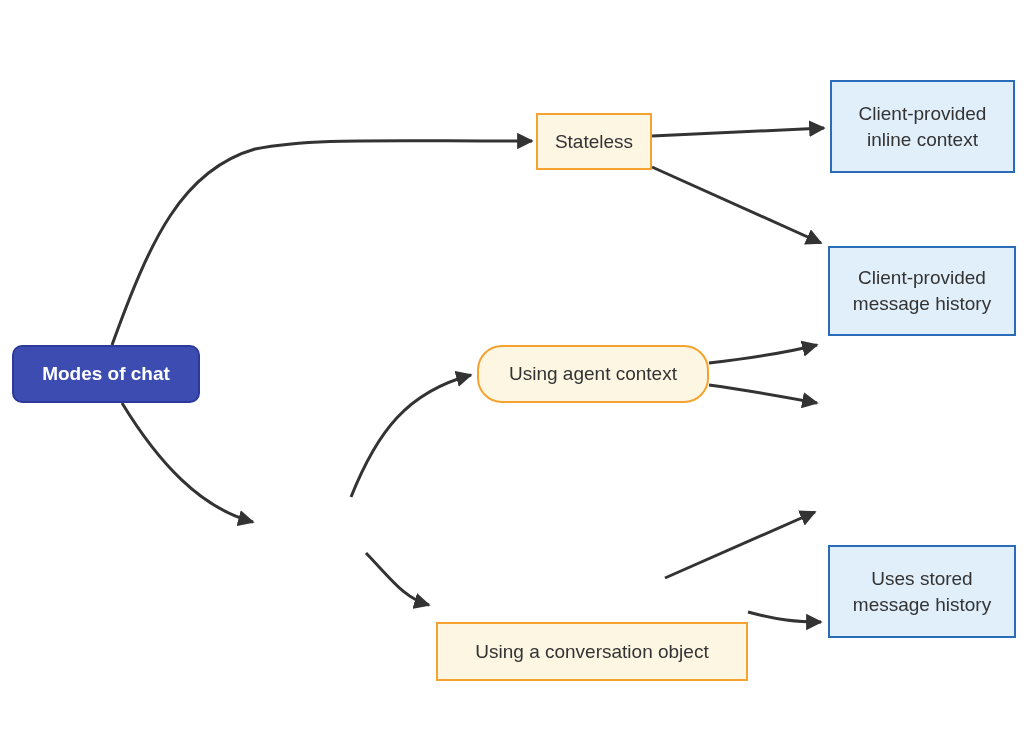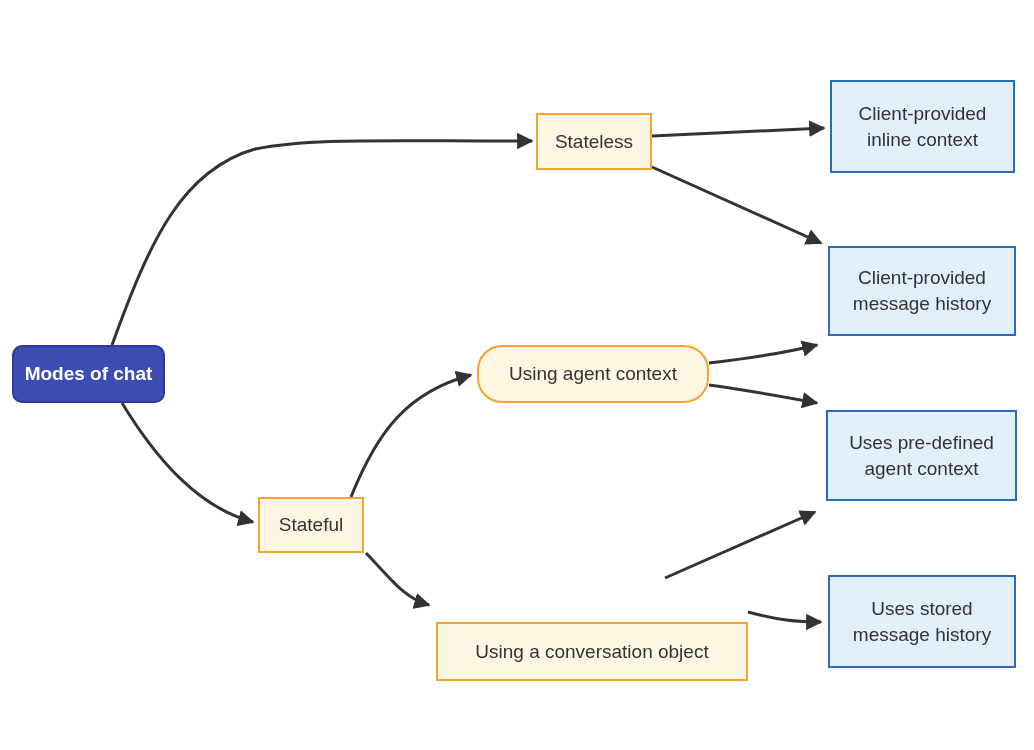--- a/index.html
+++ b/index.html
@@ -59,35 +59,32 @@
     <path class="edge" d="M 652 136 L 824 128" marker-end="url(#arrow)"></path>
     <path class="edge" d="M 652 167 L 821 243" marker-end="url(#arrow)"></path>
     <path class="edge" d="M 351 497 C 377 432, 407 392, 471 375" marker-end="url(#arrow)"></path>
     <path class="edge" d="M 366 553 C 392 580, 404 598, 429 605" marker-end="url(#arrow)"></path>
     <path class="edge" d="M 709 363 C 752 358, 785 353, 817 345" marker-end="url(#arrow)"></path>
     <path class="edge" d="M 709 385 C 752 391, 785 397, 817 403" marker-end="url(#arrow)"></path>
     <path class="edge" d="M 665 578 L 815 512" marker-end="url(#arrow)"></path>
     <path class="edge" d="M 748 612 C 778 620, 796 622, 821 622" marker-end="url(#arrow)"></path>
   </svg>
 
-  <div class="node node-root" style="left:12px;top:345px;width:153px;height:58px;">Modes of chat</div>
+  <div class="node node-root" style="left:12px;top:345px;width:188px;height:58px;">Modes of chat</div>
 
   <div class="node node-branch" style="left:536px;top:113px;width:116px;height:57px;">Stateless</div>
 
-  <div class="node node-branch" style="left:258px;top:497px;width:106px;height:56px;">Stateful</div>
 
   <div class="node node-branch" style="left:477px;top:345px;width:232px;height:58px;border-radius:25px;">Using agent context</div>
 
   <div class="node node-branch" style="left:436px;top:578px;width:312px;height:59px;margin-top:44px;">Using a conversation object</div>
 
   <div class="node node-leaf" style="left:830px;top:80px;width:185px;height:93px;">Client-provided
 inline context</div>
 
   <div class="node node-leaf" style="left:828px;top:246px;width:188px;height:90px;">Client-provided
 message history</div>
 
-  <div class="node node-leaf" style="left:826px;top:410px;width:191px;height:91px;">Uses pre-defined
-agent context</div>
 
-  <div class="node node-leaf" style="left:828px;top:575px;width:188px;height:93px;">Uses stored
+  <div class="node node-leaf" style="left:828px;top:545px;width:188px;height:93px;">Uses stored
 message history</div>
 
 </div>
 
 </body></html>

